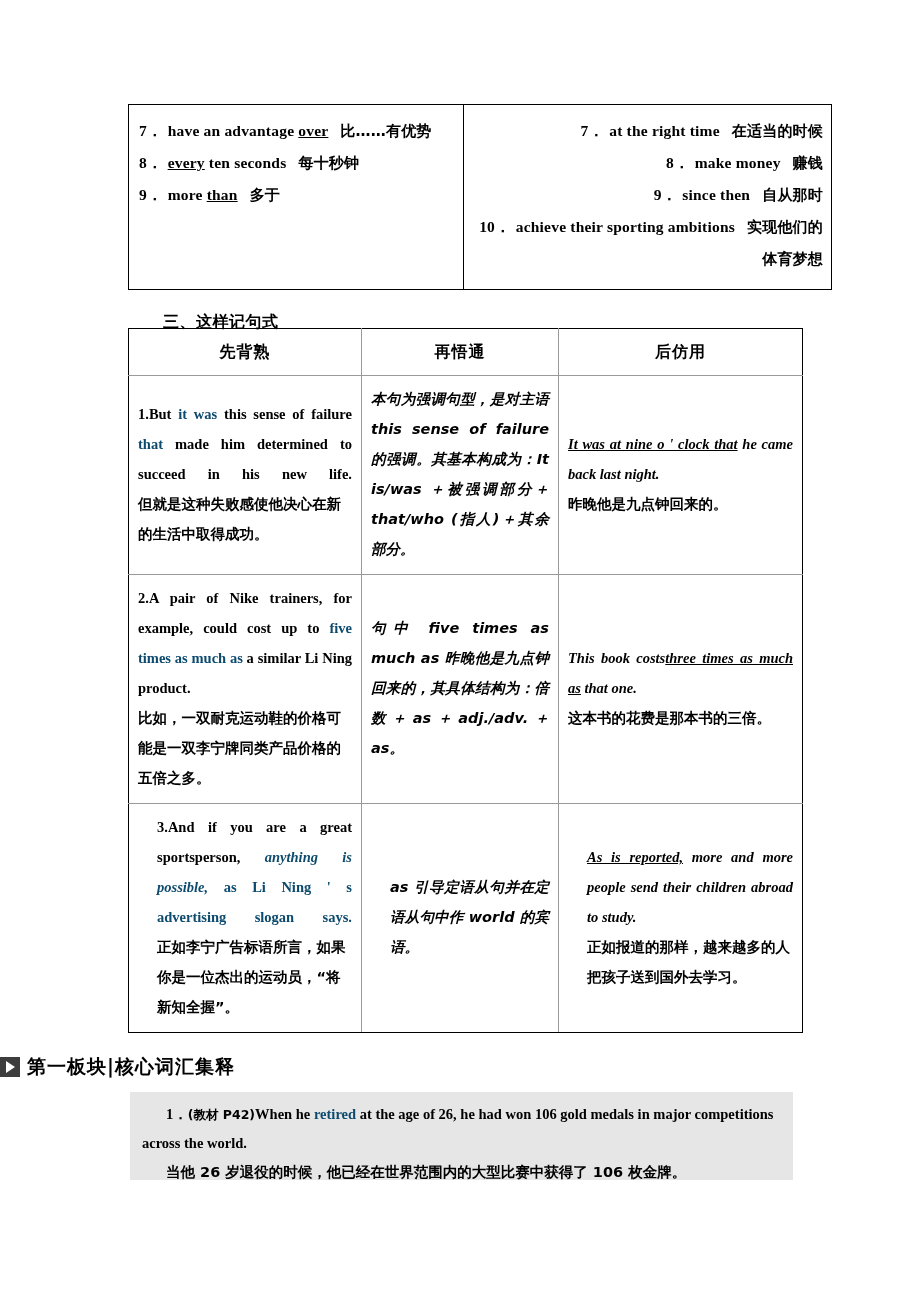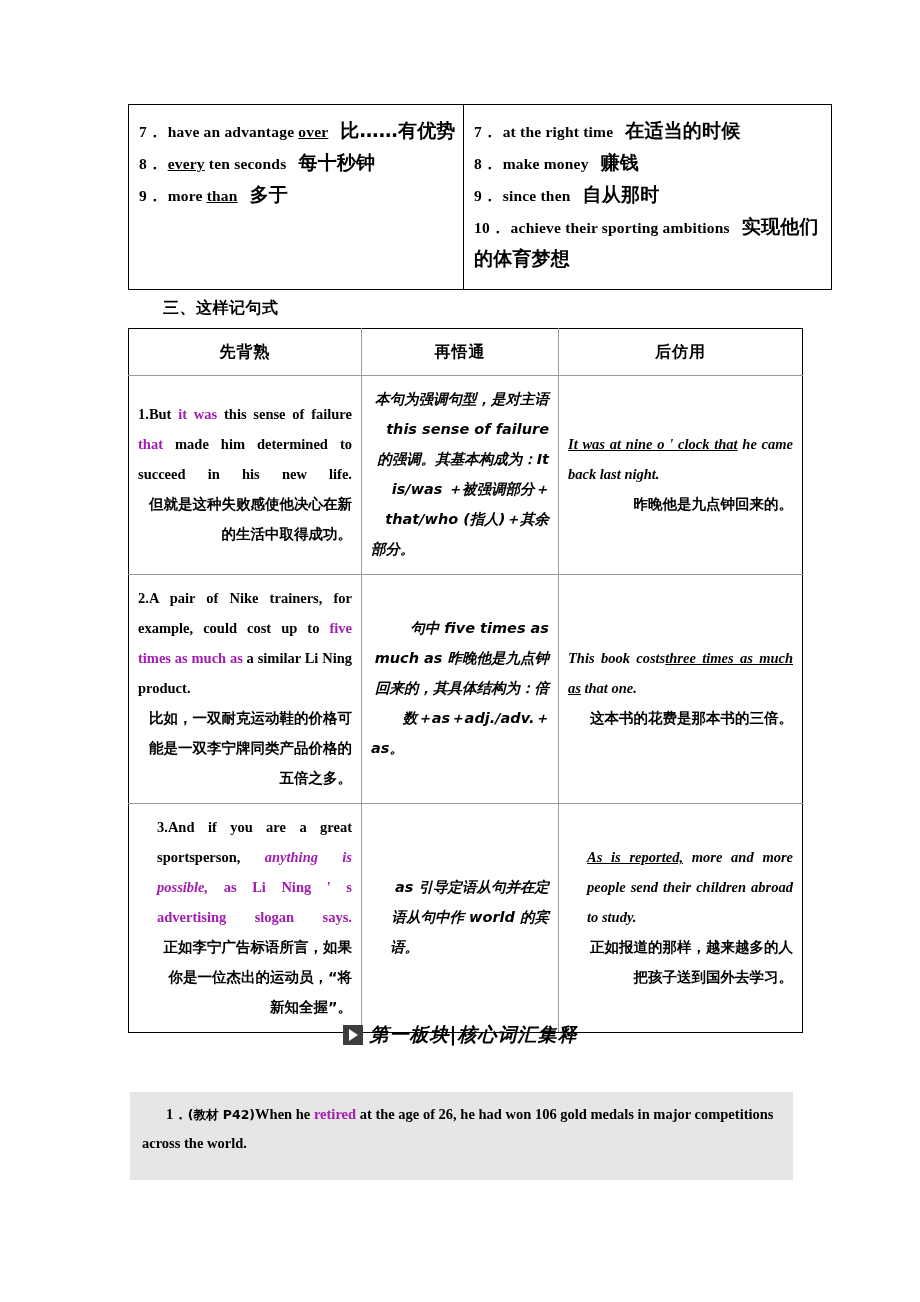--- a/index.html
+++ b/index.html
@@ -31,45 +31,45 @@
     width: 665px;
     border-collapse: collapse;
     table-layout: fixed;
   }
   .phrase-table td {
     border: 1px solid #000;
     vertical-align: top;
     padding: 10px 8px 14px 10px;
   }
   .phrase-col-left { width: 316px; }
-  .phrase-col-right { width: 349px; }
+  .phrase-col-right { width: 349px; text-align: right; }
 
   .phrase-line {
     font-size: 15.5px;
     font-weight: bold;
     line-height: 31px;
     white-space: nowrap;
     letter-spacing: 0.2px;
   }
   .phrase-line .num { margin-right: 5px; }
   .phrase-line .en { }
   .phrase-line .zh {
     font-family: "DejaVu Sans", sans-serif;
     font-weight: bold;
-    font-size: 19px;
+    font-size: 15px;
     margin-left: 12px;
   }
   .phrase-line.wrapline { white-space: normal; }
   .u { text-decoration: underline; }
 
   
   .section-heading {
     position: absolute;
     left: 163px;
-    top: 298px;
+    top: 312px;
     font-family: "DejaVu Sans", sans-serif;
     font-weight: bold;
     font-size: 16px;
     letter-spacing: 0.5px;
   }
 
   
   .sent-table {
     position: absolute;
     left: 128px;
@@ -111,23 +111,22 @@
   .just {
     text-align: justify;
     text-align-last: justify;
   }
   .just-last-left { text-align: justify; text-align-last: left; font-style: italic; }
   .zhtext {
     font-family: "DejaVu Sans", sans-serif;
     font-weight: bold;
     font-size: 14.5px;
     line-height: 30px;
-    text-align: right;
-  }
-  .red { color: #a21caf; }
+  }
+  .red { color: #0c4a6e; }
   .ital { font-style: italic; }
   .uline { text-decoration: underline; }
 
   
   .banner {
     position: absolute;
     left: 0;
     top: 1004px;
     width: 920px;
     text-align: center;
@@ -155,25 +154,23 @@
   .banner-tail {
     font-family: "DejaVu Sans", sans-serif;
     font-size: 21px;
     letter-spacing: 4px;
     vertical-align: middle;
   }
 
   .subbanner {
     position: absolute;
     left: 0;
-    top: 1022px;
+    top: 1054px;
     width: 920px;
-    text-align: center;
     white-space: nowrap;
-    font-style: italic;
   }
   .tri-box {
     display: inline-block;
     width: 20px;
     height: 20px;
     background: #3d3d3d;
     vertical-align: middle;
     position: relative;
     margin-right: 7px;
   }
@@ -318,15 +315,16 @@
     </tbody>
   </table>
 
 
   <div class="subbanner">
     <span class="tri-box"></span><span class="subbanner-text">第一板块|核心词汇集释</span>
   </div>
 
   <div class="gray-box">
     <div class="gb-line"><span class="indent"></span><span>1．</span><span class="small-zh">(教材 P42)</span><span>When he </span><span class="red">retired</span><span> at the age of 26, he had won 106 gold medals in major competitions across the world.</span></div>
+    <div class="gb-line gb-zh"><span class="indent"></span><span>当他 26 岁退役的时候，他已经在世界范围内的大型比赛中获得了 106 枚金牌。</span></div>
   </div>
 
 </div>
 
 </body></html>

